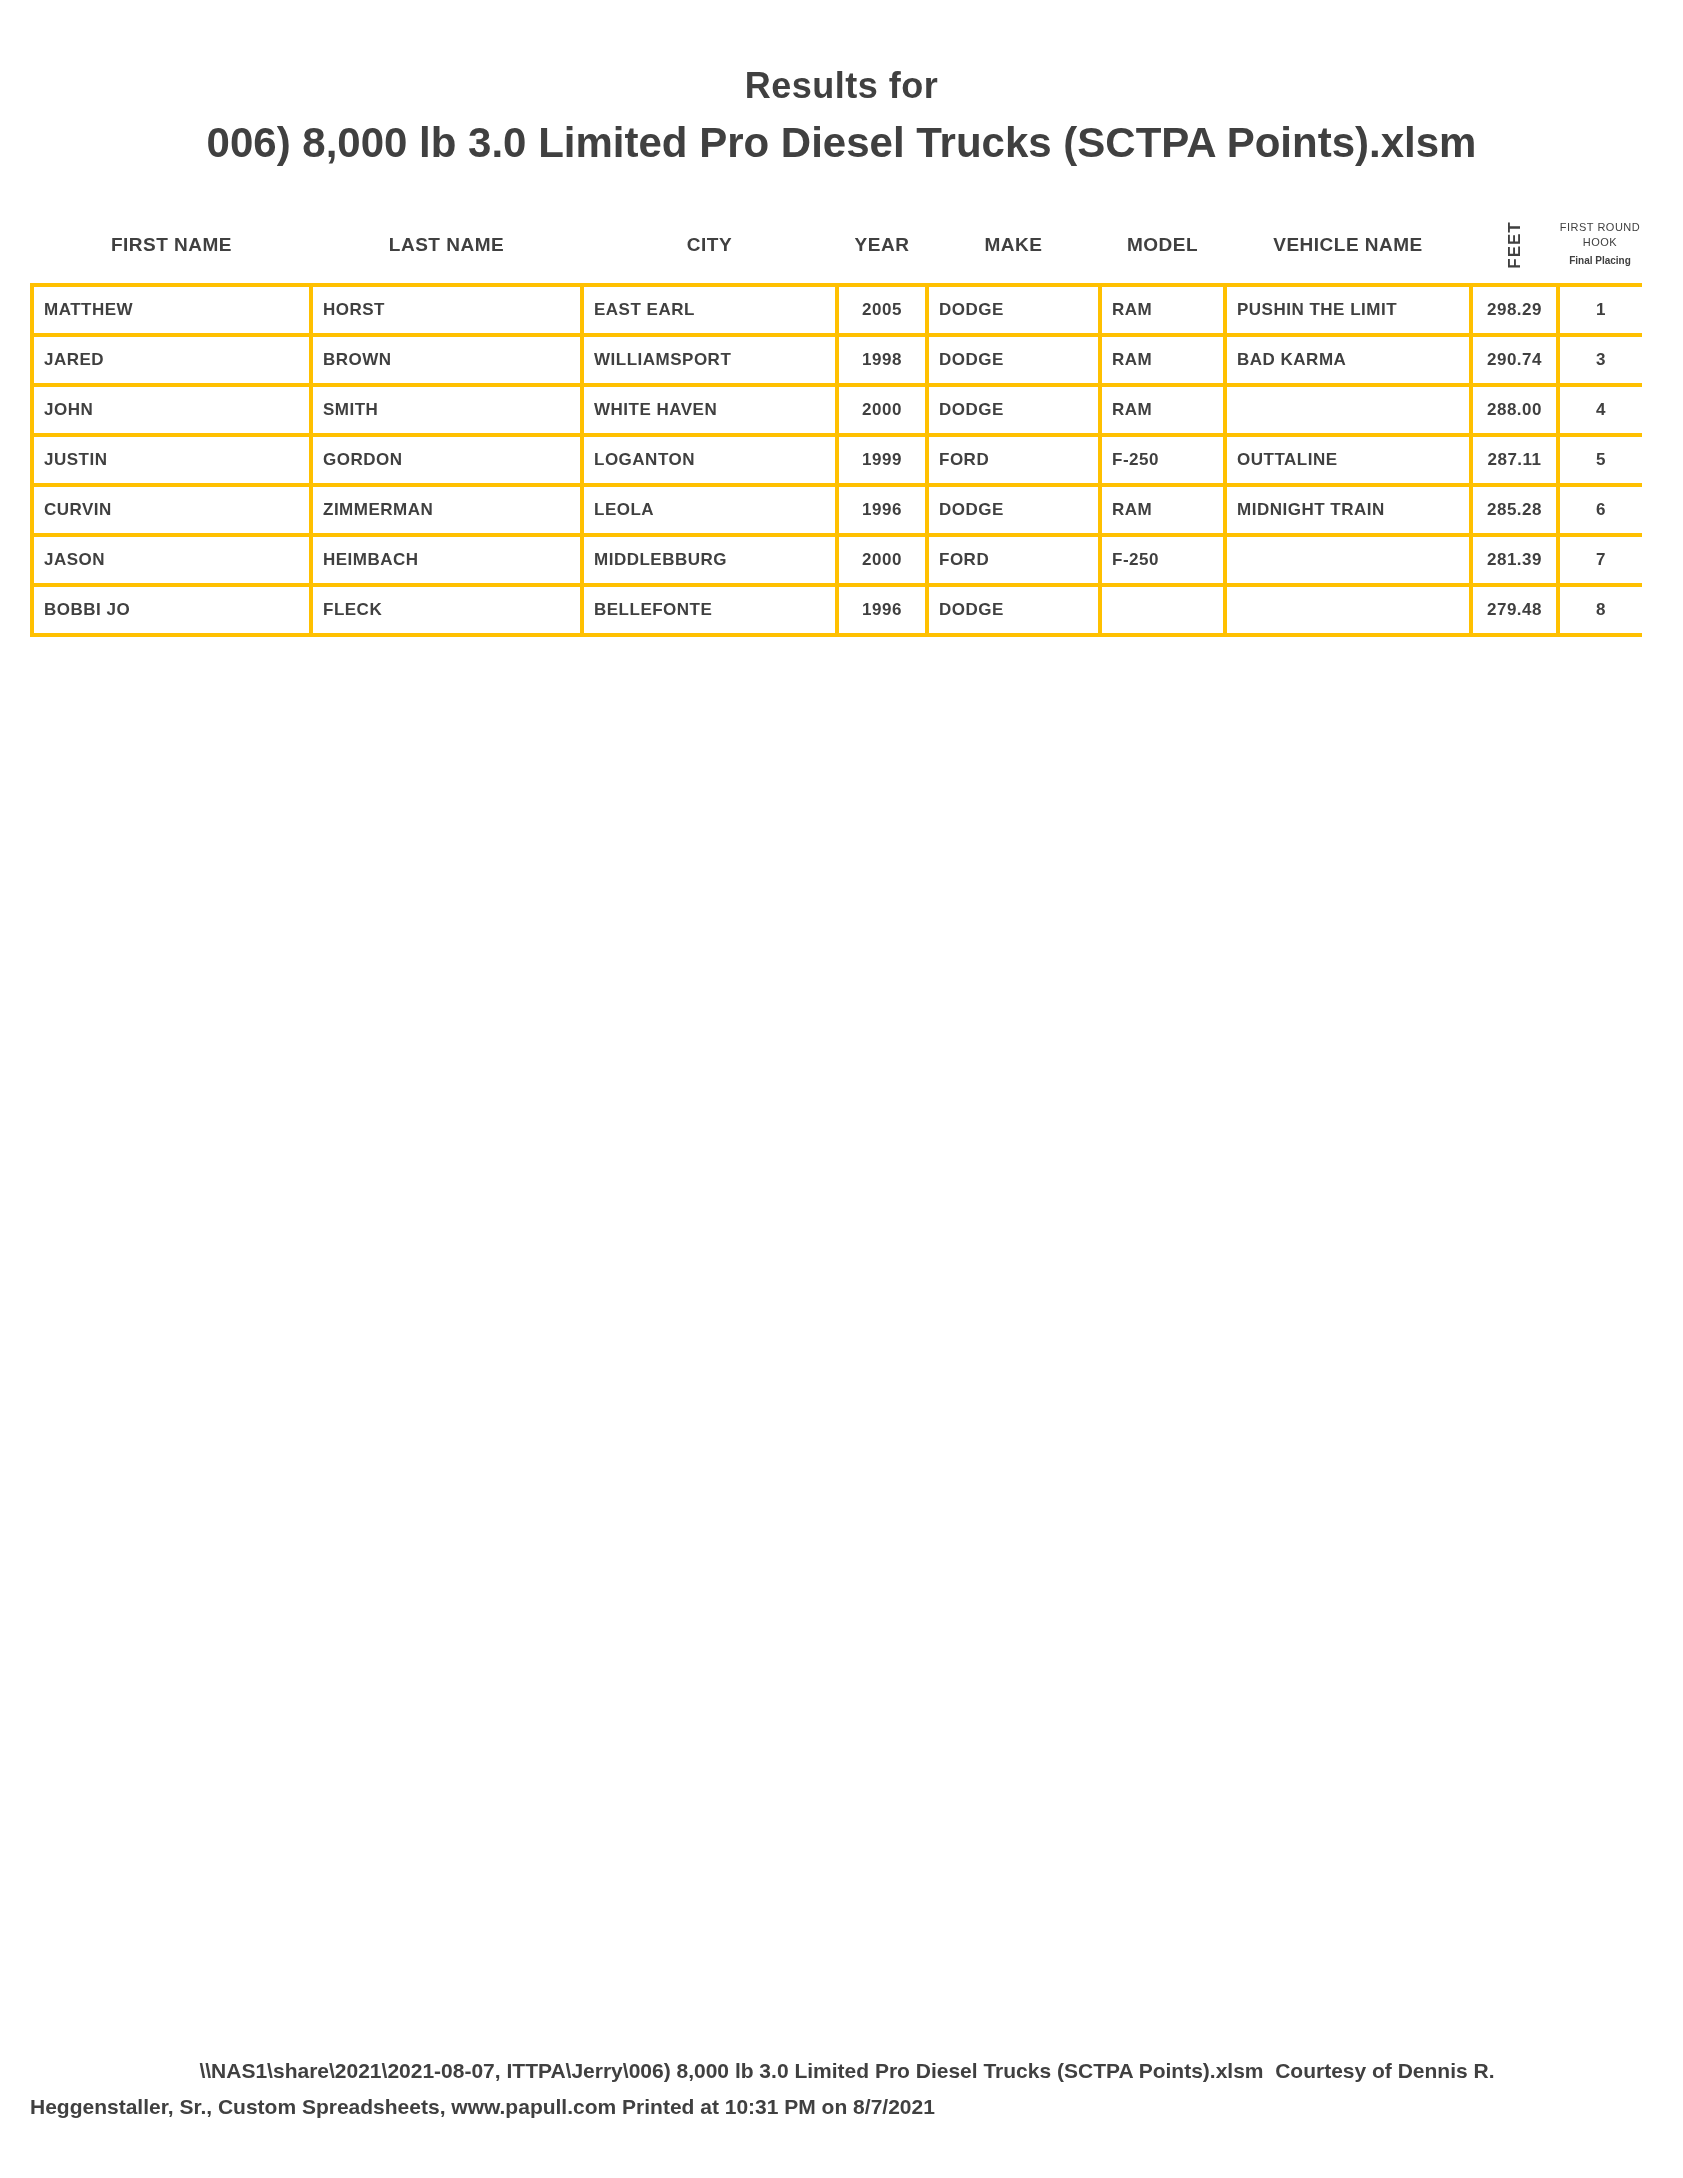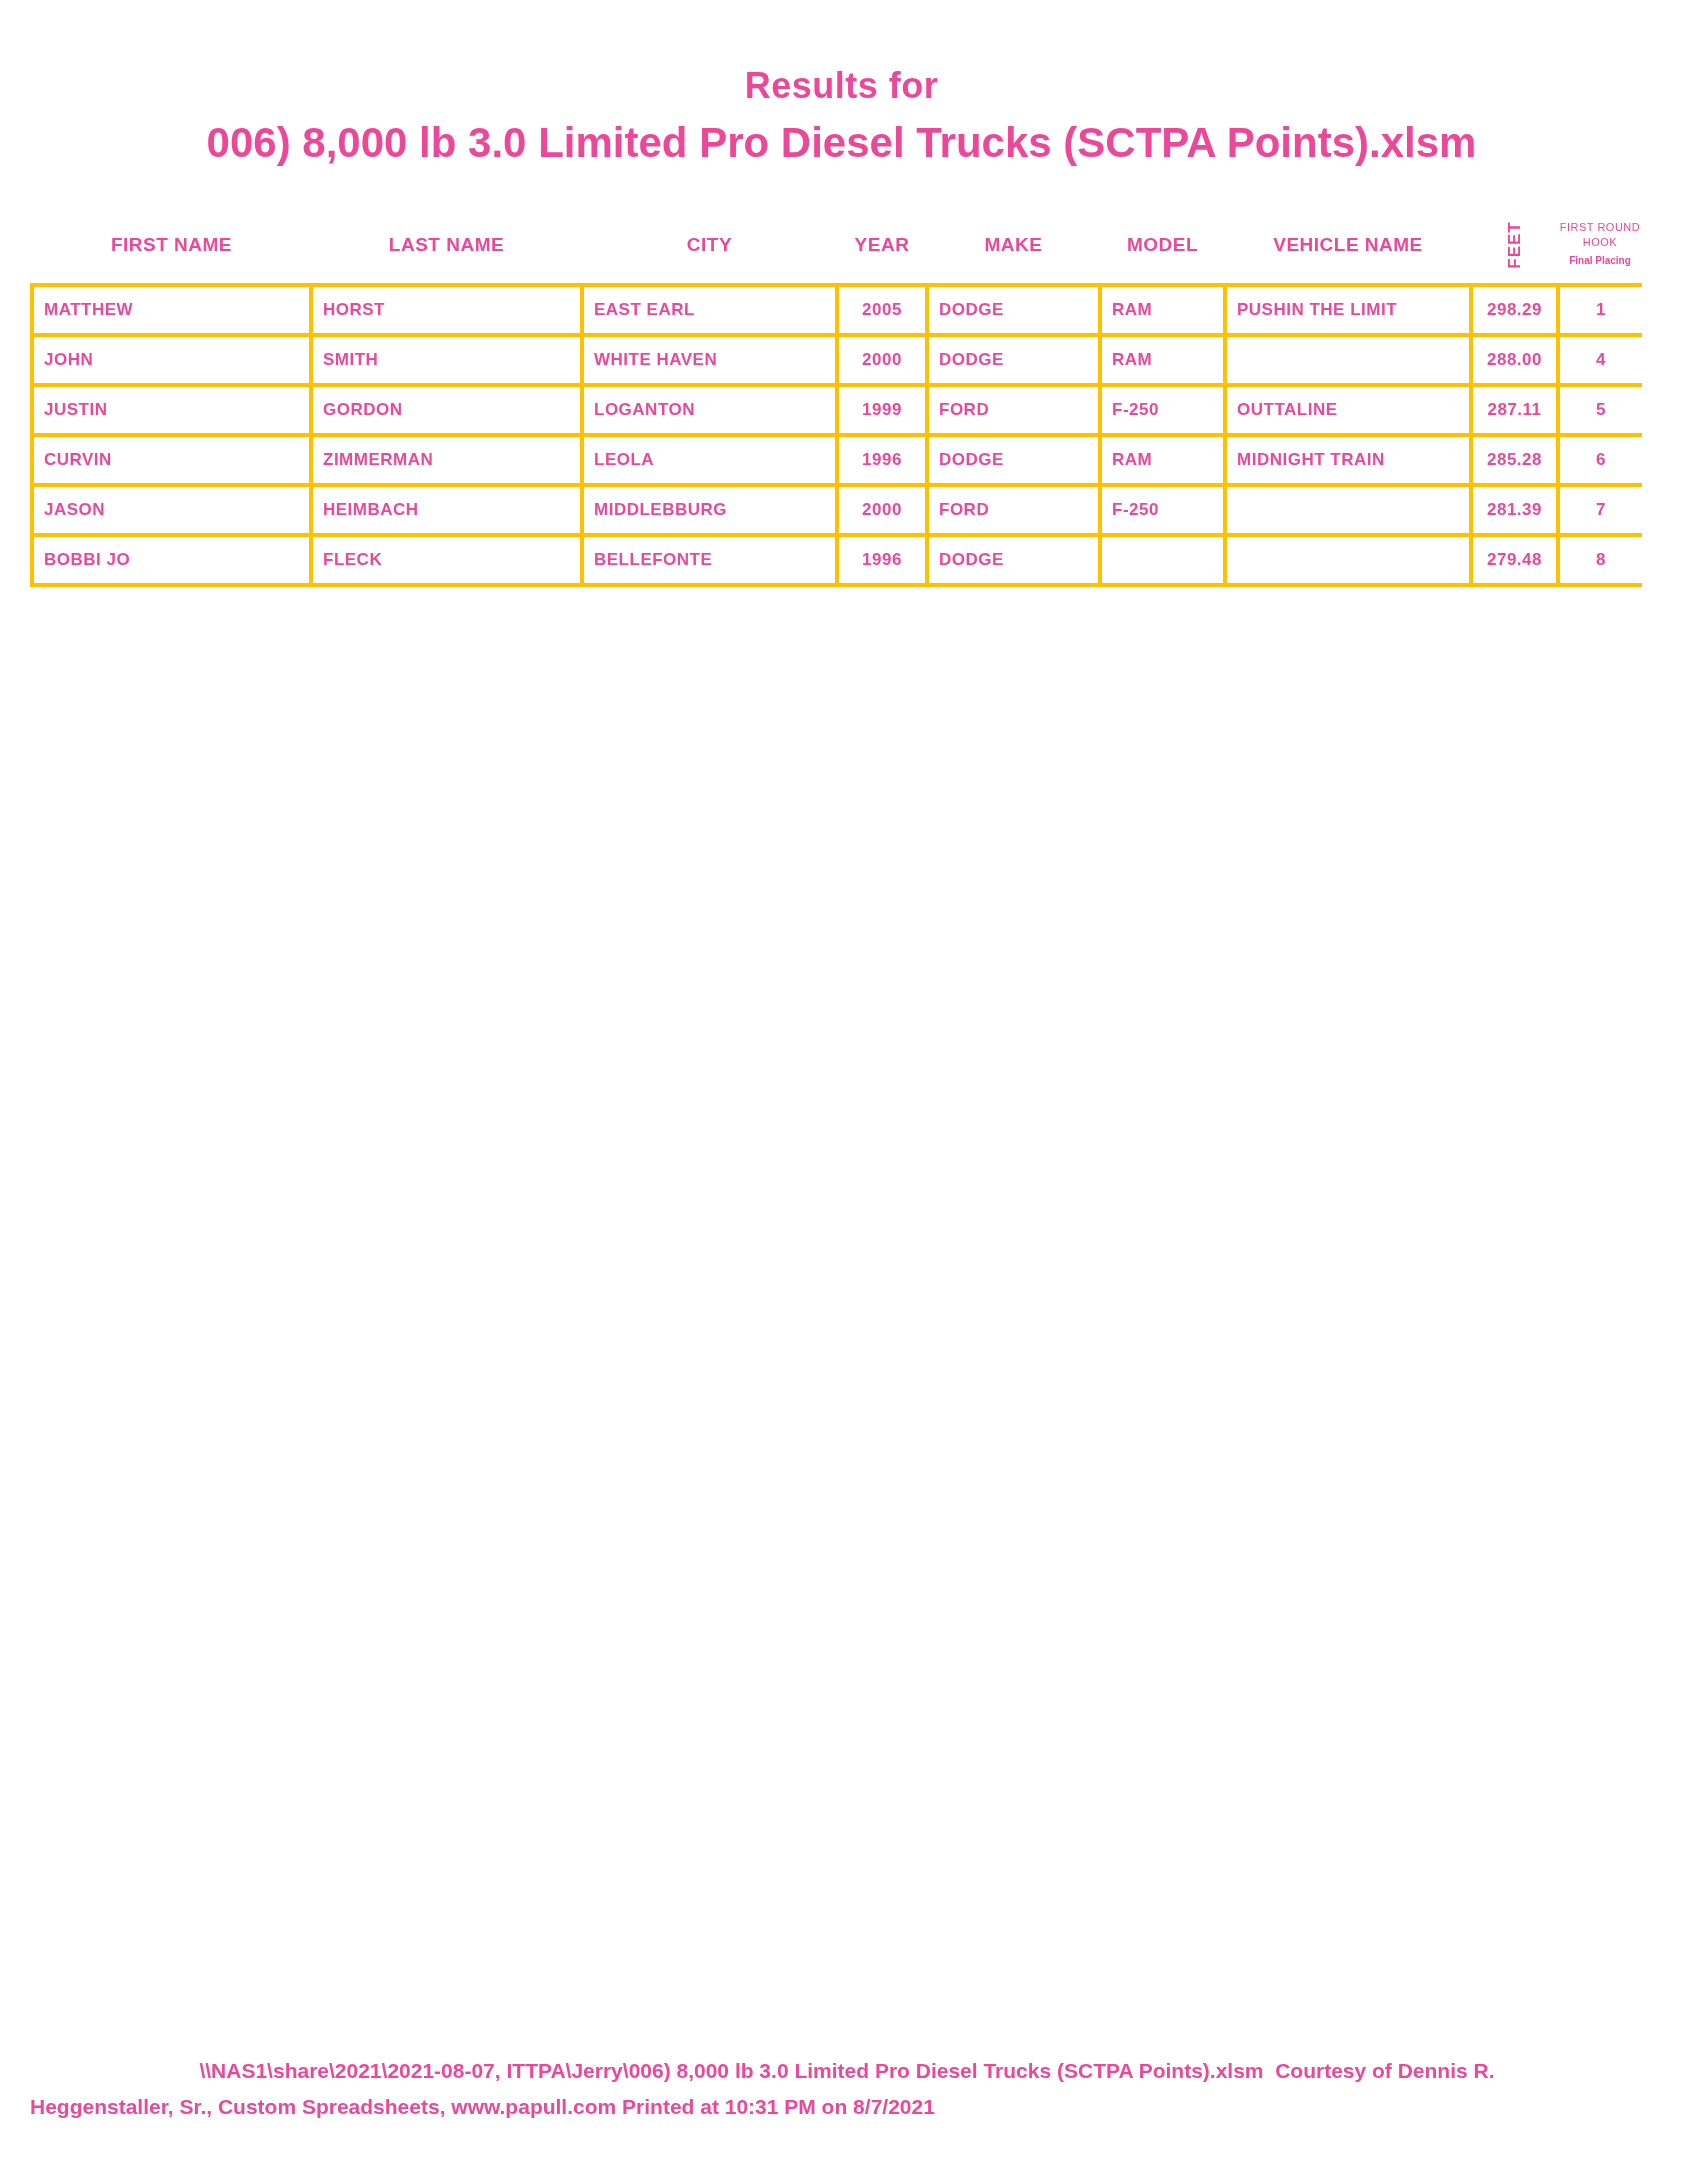--- a/index.html
+++ b/index.html
@@ -3,21 +3,21 @@
 <meta charset="utf-8">
 <style>
   html, body { margin:0; padding:0; background:#ffffff; }
   .page {
     position:relative;
     width:1683px;
     height:2178px;
     background:#ffffff;
     overflow:hidden;
     font-family:"Liberation Sans", sans-serif;
-    color:#ec4899;
+    color:#404040;
   }
   .title1 {
     position:absolute; top:65px; left:0; width:100%;
     text-align:center; font-size:36px; font-weight:bold; letter-spacing:0.5px;
   }
   .title2 {
     position:absolute; top:119px; left:0; width:100%;
     text-align:center; font-size:42px; font-weight:bold;
   }
   table.results {
@@ -95,20 +95,31 @@
       <td class="txt">HORST</td>
       <td class="txt">EAST EARL</td>
       <td class="ctr">2005</td>
       <td class="txt">DODGE</td>
       <td class="txt">RAM</td>
       <td class="txt">PUSHIN THE LIMIT</td>
       <td class="ctr">298.29</td>
       <td class="ctr placing">1</td>
     </tr>
         <tr>
+      <td class="txt">JARED</td>
+      <td class="txt">BROWN</td>
+      <td class="txt">WILLIAMSPORT</td>
+      <td class="ctr">1998</td>
+      <td class="txt">DODGE</td>
+      <td class="txt">RAM</td>
+      <td class="txt">BAD KARMA</td>
+      <td class="ctr">290.74</td>
+      <td class="ctr placing">3</td>
+    </tr>
+        <tr>
       <td class="txt">JOHN</td>
       <td class="txt">SMITH</td>
       <td class="txt">WHITE HAVEN</td>
       <td class="ctr">2000</td>
       <td class="txt">DODGE</td>
       <td class="txt">RAM</td>
       <td class="txt"></td>
       <td class="ctr">288.00</td>
       <td class="ctr placing">4</td>
     </tr>

